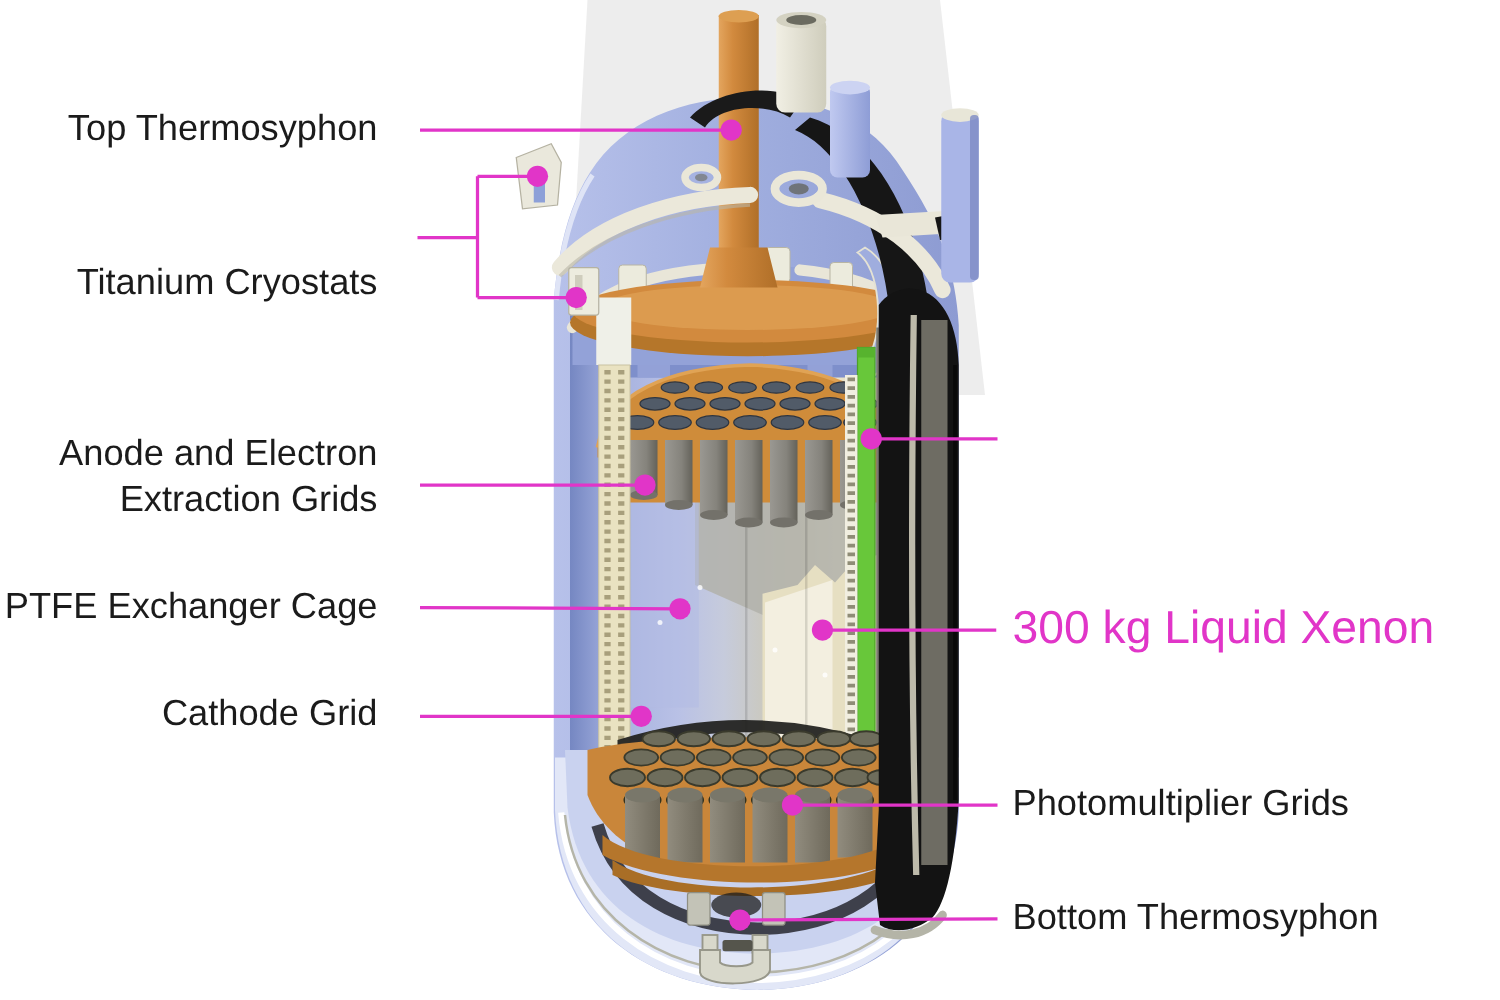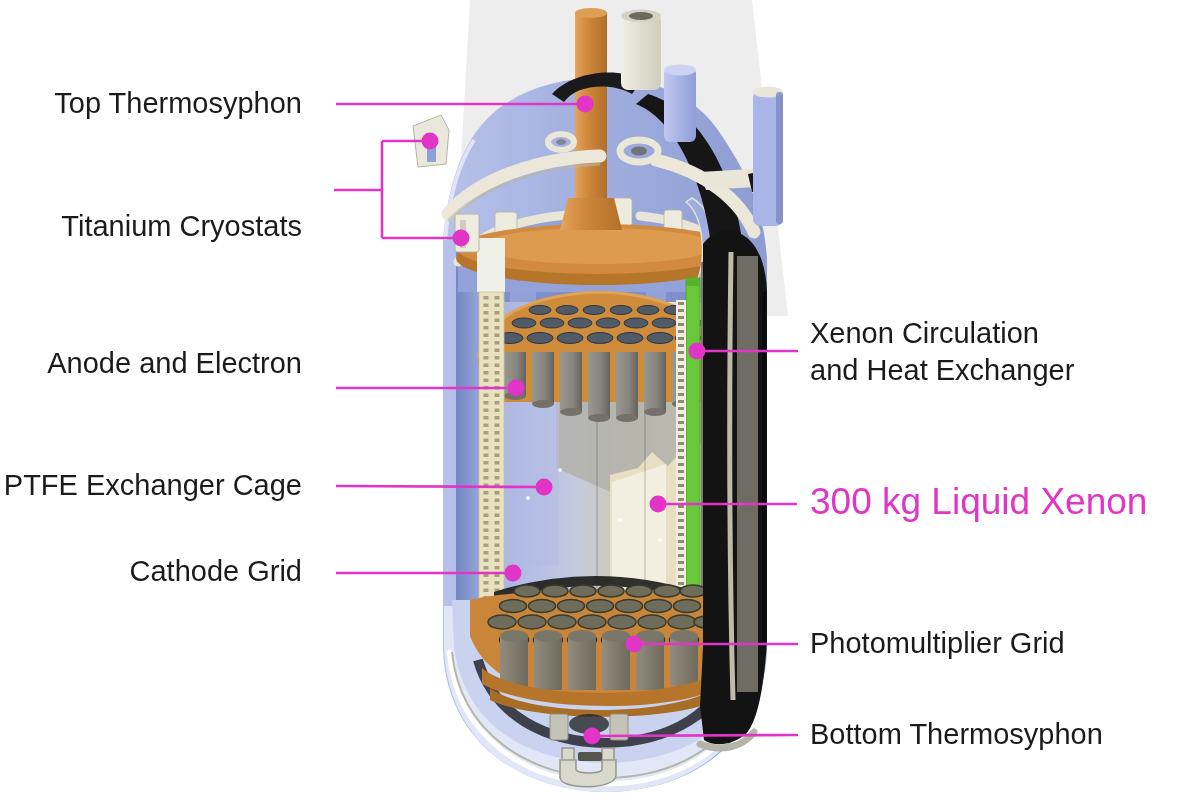--- a/index.html
+++ b/index.html
@@ -312,25 +312,22 @@
 
     <path class="leader" d="M592,736 L798,735"></path>
     <circle class="dot" cx="592" cy="736" r="8.5"></circle>
   </g>
 </svg>
 
   <div class="label left-label" style="top:86px;">Top Thermosyphon</div>
   <div class="label left-label" style="top:173px;margin-top:36px;">Titanium Cryostats</div>
   <div class="label left-label multi" style="top:345px;margin-left:12px;">
     <div>Anode and Electron</div>
+    <div>Extraction Grids</div>
   </div>
   <div class="label left-label" style="top:468px;">PTFE Exchanger Cage</div>
   <div class="label left-label" style="top:554px;margin-left:28px;">Cathode Grid</div>
 
-  <div class="label right-label multi" style="top:315px;">
-    <div>Xenon Circulation</div>
-    <div>and Heat Exchanger</div>
-  </div>
   <div class="label right-label magenta" style="top:481px;">300 kg Liquid Xenon</div>
-  <div class="label right-label" style="top:626px;">Photomultiplier Grid</div>
+  <div class="label right-label" style="top:626px;">Photomultiplier Grids</div>
   <div class="label right-label" style="top:717px;">Bottom Thermosyphon</div>
 
 </div>
 
 </body></html>

